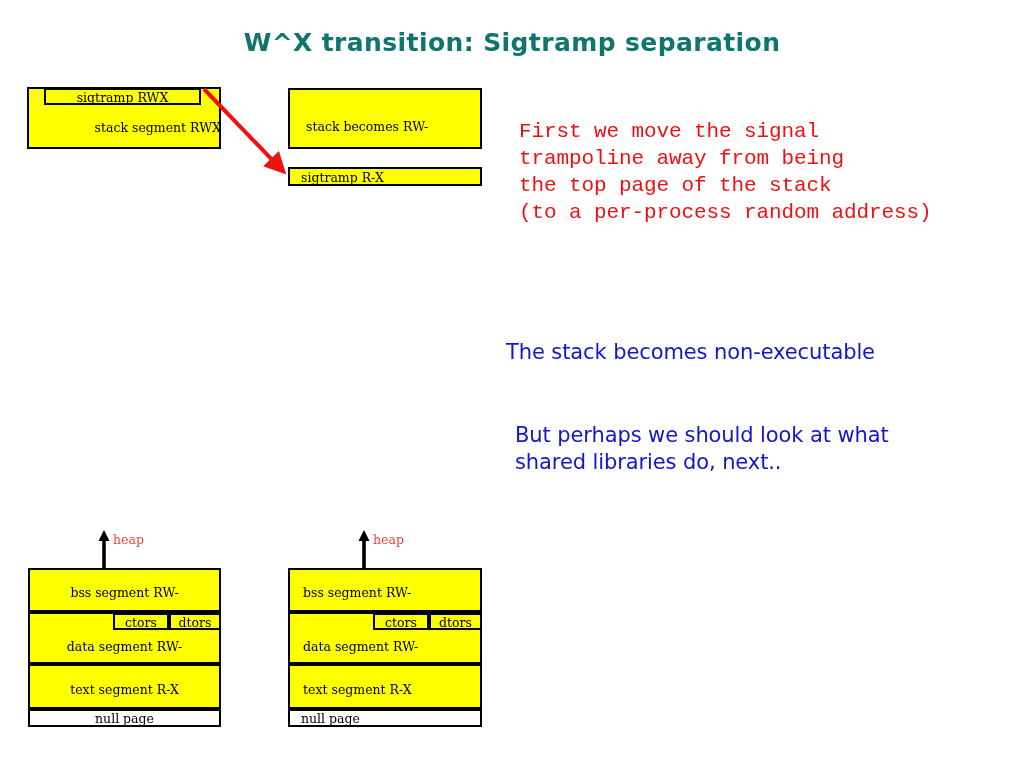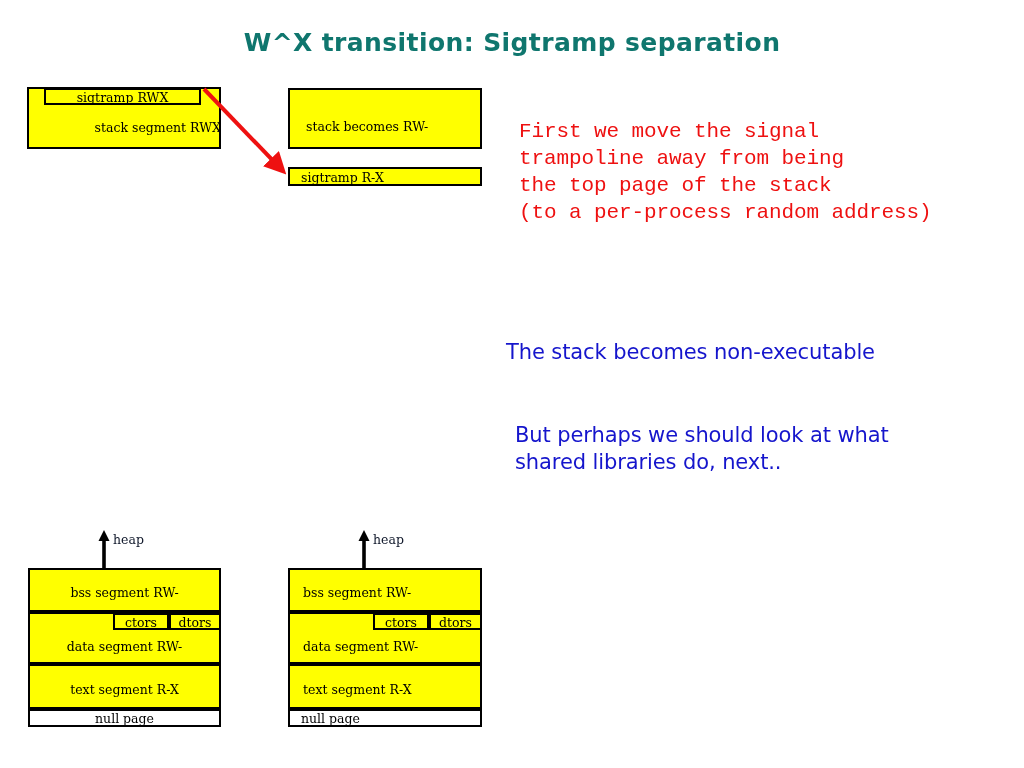--- a/index.html
+++ b/index.html
@@ -59,21 +59,21 @@
   
   .heap-arrow {
     position: absolute;
     width: 40px;
     height: 44px;
   }
   .heap-label {
     position: absolute;
     font-family: "DejaVu Serif", serif;
     font-size: 12.5px;
-    color: #0f172a;
+    color: #ef4444;
     white-space: nowrap;
   }
 
   
   .note {
     position: absolute;
     font-family: "DejaVu Sans", sans-serif;
     font-size: 21px;
     line-height: 27px;
     white-space: pre-line;

